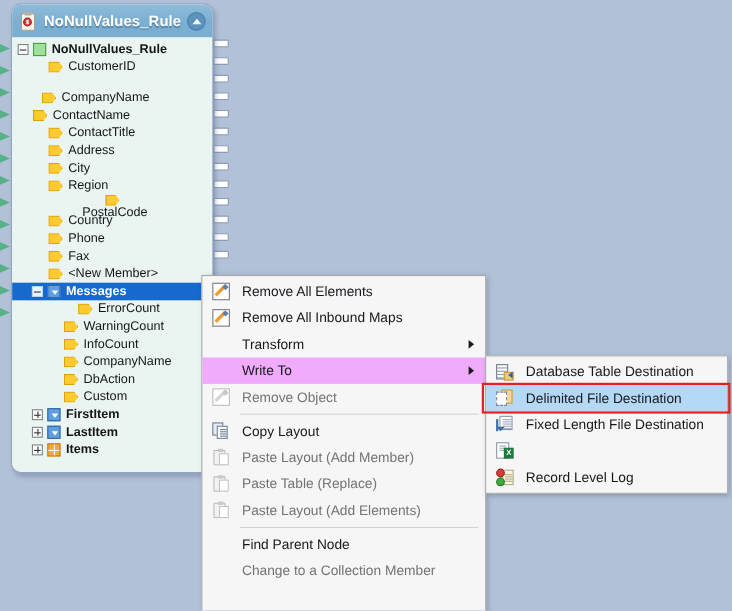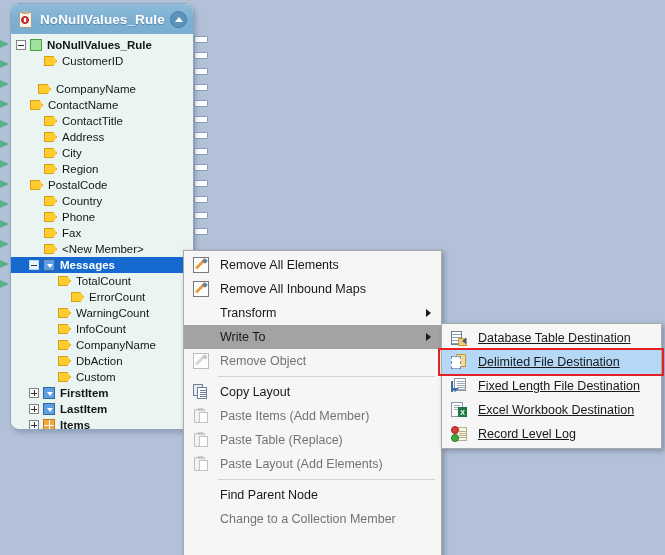--- a/index.html
+++ b/index.html
@@ -245,21 +245,21 @@
     display: flex;
     align-items: center;
     font-size: 12.5px;
     color: #16181c;
     padding: 0 4px;
     position: relative;
     box-sizing: border-box;
   }
   .mi .mlabel { margin-left: 6px; }
   .mi.disabled { color: #737373; }
-  .mi.hl { background: #a3a3a3; }
+  .mi.hl { background: #f0abfc; }
   .mi .arrow {
     position: absolute;
     right: 10px;
     width: 0; height: 0;
     border-top: 4px solid transparent;
     border-bottom: 4px solid transparent;
     border-left: 5px solid #1a1a1a;
   }
   .mgutter {
     width: 26px;
@@ -359,21 +359,21 @@
   .smi {
     height: 24px;
     display: flex;
     align-items: center;
     font-size: 12.5px;
     color: #16181c;
     padding: 0 4px;
     box-sizing: border-box;
   }
   .smi.hl { background: #b4d8f5; }
-  .smi .mlabel { margin-left: 6px; text-decoration: underline; }
+  .smi .mlabel { margin-left: 6px; }
 
   
   .ic-db { width:16px;height:16px;position:relative; }
   .ic-db .grid {
     position:absolute;left:0;top:1px;width:11px;height:14px;
     background:#fff;border:1px solid #6a7a90;box-sizing:border-box;
   }
   .ic-db .grid:before{
     content:"";position:absolute;left:0;top:2px;width:100%;height:1px;
     background:#8c9cb2;box-shadow:0 3px 0 #8c9cb2,0 6px 0 #8c9cb2,0 9px 0 #8c9cb2;
@@ -544,21 +544,21 @@
       <div class="trow" style="padding-left: 19px;">
         <span style="width: 14px; flex: 0 0 auto;"></span>
         <span class="ico-pent"></span>
         <span>City</span>
       </div>
       <div class="trow" style="padding-left: 19px;">
         <span style="width: 14px; flex: 0 0 auto;"></span>
         <span class="ico-pent"></span>
         <span>Region</span>
       </div>
-      <div class="trow" style="">
+      <div class="trow" style=" flex-direction: column;">
         <span style="width: 14px; flex: 0 0 auto;"></span>
         <span class="ico-pent"></span>
         <span>PostalCode</span>
       </div>
       <div class="trow" style="padding-left: 19px;">
         <span style="width: 14px; flex: 0 0 auto;"></span>
         <span class="ico-pent"></span>
         <span>Country</span>
       </div>
       <div class="trow" style="padding-left: 19px;">
@@ -574,25 +574,20 @@
       <div class="trow" style="padding-left: 19px;">
         <span style="width: 14px; flex: 0 0 auto;"></span>
         <span class="ico-pent"></span>
         <span>&lt;New Member&gt;</span>
       </div>
       <div class="trow sel" style="padding-left: 18px;">
         <span class="exp"></span>
         <span class="ico-blue"></span>
         <span>Messages</span>
       </div>
-      <div class="trow" style="padding-left: 33px;">
-        <span style="width: 14px; flex: 0 0 auto;"></span>
-        <span class="ico-pent"></span>
-        <span>TotalCount</span>
-      </div>
       <div class="trow" style="padding-left: 46px;">
         <span style="width: 14px; flex: 0 0 auto;"></span>
         <span class="ico-pent"></span>
         <span>ErrorCount</span>
       </div>
       <div class="trow" style="padding-left: 33px;">
         <span style="width: 14px; flex: 0 0 auto;"></span>
         <span class="ico-pent"></span>
         <span>WarningCount</span>
       </div>
@@ -673,21 +668,21 @@
       </span>
       <span class="mlabel">Copy Layout</span>
     </div>
     <div class="mi disabled">
       <span class="mgutter">
         <span class="ic-paste">
           <span class="board"></span>
           <span class="pg"></span>
         </span>
       </span>
-      <span class="mlabel">Paste Items (Add Member)</span>
+      <span class="mlabel">Paste Layout (Add Member)</span>
     </div>
     <div class="mi disabled">
       <span class="mgutter">
         <span class="ic-paste">
           <span class="board"></span>
           <span class="pg"></span>
         </span>
       </span>
       <span class="mlabel">Paste Table (Replace)</span>
     </div>
@@ -743,21 +738,20 @@
       </span>
       <span class="mlabel">Fixed Length File Destination</span>
     </div>
     <div class="smi">
       <span class="mgutter">
         <span class="ic-xls">
           <span class="pg"></span>
           <span class="x">X</span>
         </span>
       </span>
-      <span class="mlabel">Excel Workbook Destination</span>
     </div>
     <div class="smi">
       <span class="mgutter">
         <span class="ic-log">
           <span class="pg"></span>
           <span class="err"></span>
           <span class="ok"></span>
         </span>
       </span>
       <span class="mlabel">Record Level Log</span>

